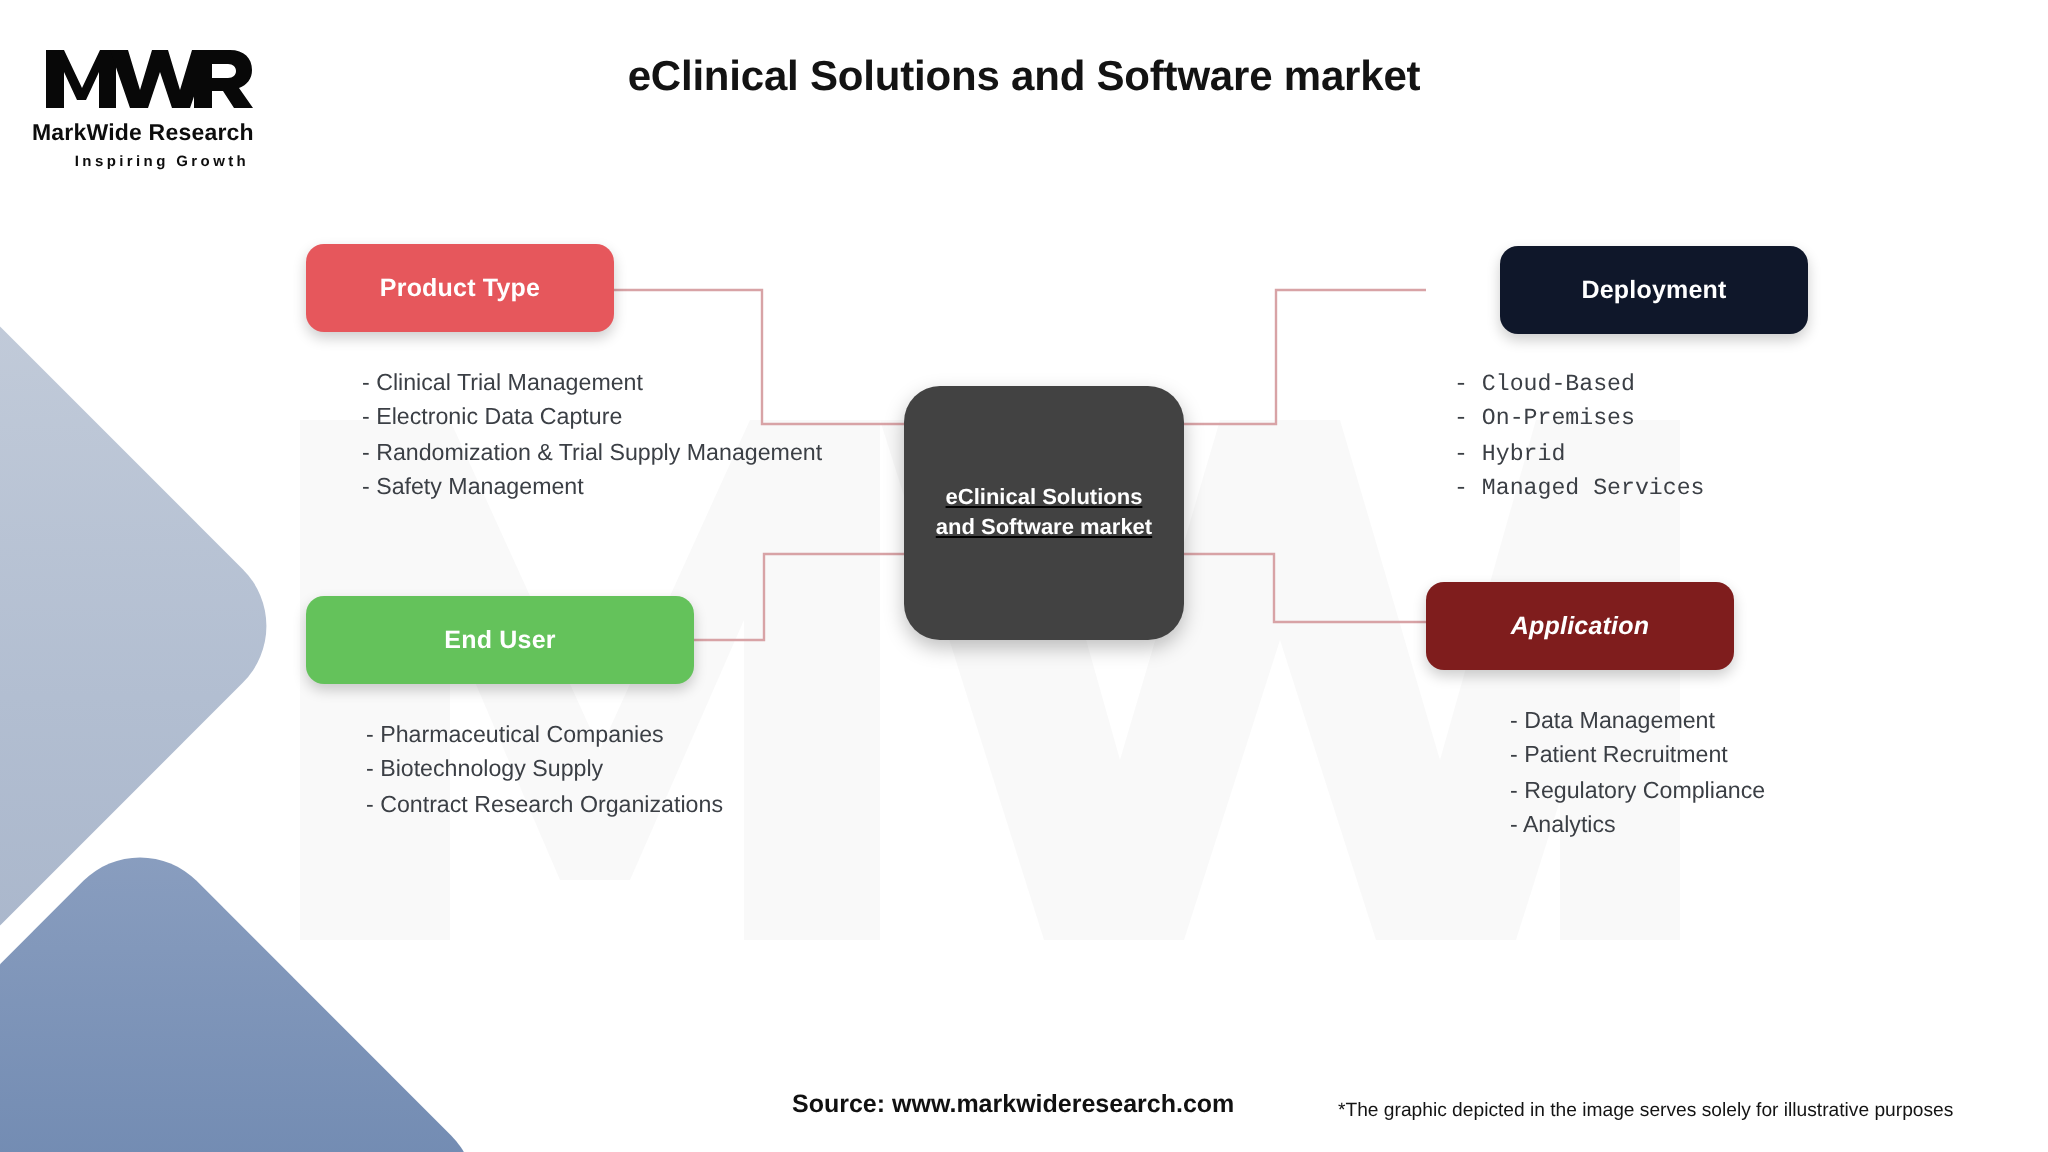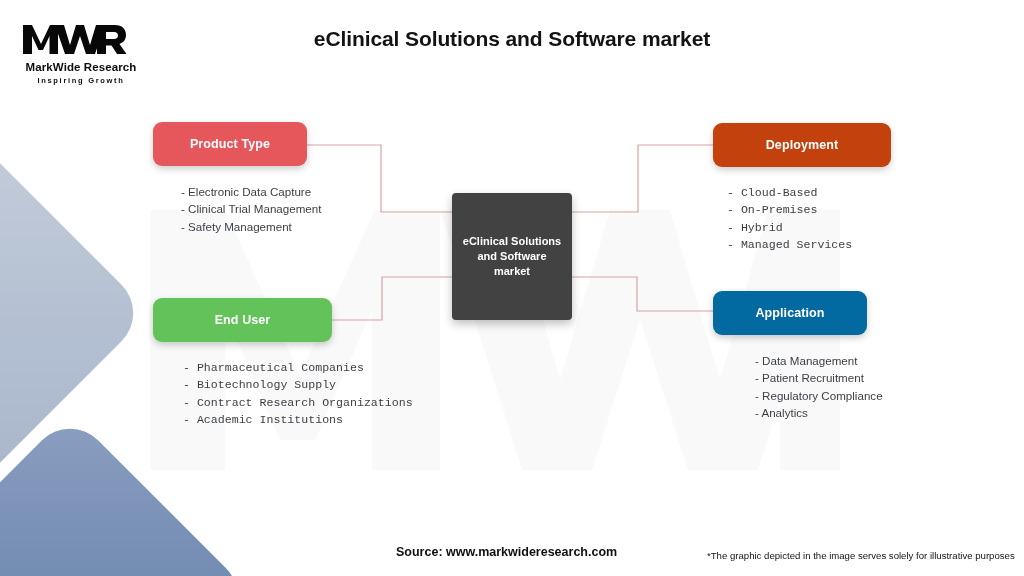--- a/index.html
+++ b/index.html
@@ -32,21 +32,21 @@
     width:760px; height:300px;
     opacity:0.33;
   }
   #watermark svg { width:100%; height:100%; display:block; }
 
   
   #logo { position:absolute; left:16px; top:18px; width:130px; z-index:4; }
   #logo svg { display:block; width:105px; height:42px; margin-left:6px;}
   #logo-wordmark {
     font-size:11.5px; font-weight:bold; color:#0d0d0d; letter-spacing:0.1px;
-    text-align:center; margin-top:1px;
+    text-align:left; margin-top:1px;
   }
   #logo-tagline {
     font-size:7.5px; font-weight:bold; color:#0d0d0d; letter-spacing:1.7px;
     text-align:center; margin-top:3px;
   }
 
   
   #page-title {
     position:absolute; top:27px; left:0; width:1024px;
     text-align:center; font-size:21px; font-weight:bold;
@@ -68,51 +68,52 @@
   .seg-list { margin-top:17px; }
   .seg-list div {
     font-size:11.6px; color:#3b3f45; line-height:17.4px; white-space:nowrap;
   }
 
   #seg-product-type { left:153px; top:122px; }
   #seg-product-type .seg-chip { width:154px; background:#e6575c; }
   #seg-product-type .seg-list { margin-left:28px; }
 
   #seg-deployment { left:713px; top:123px; }
-  #seg-deployment .seg-chip { width:178px; background:#c2410c; }
+  #seg-deployment .seg-chip { width:154px; background:#0f172a;margin-left:37px; }
   #seg-deployment .seg-list { margin-left:14px;font-family:Liberation Mono, monospace; }
 
   #seg-end-user { left:153px; top:298px; }
-  #seg-end-user .seg-chip { width:179px; background:#64c25b; }
-  #seg-end-user .seg-list { margin-left:30px;font-family:Liberation Mono, monospace; }
+  #seg-end-user .seg-chip { width:194px; background:#64c25b; }
+  #seg-end-user .seg-list { margin-left:30px; }
 
   #seg-application { left:713px; top:291px; }
-  #seg-application .seg-chip { width:154px; background:#0369a1; }
+  #seg-application .seg-chip { width:154px; background:#7f1d1d;font-style:italic; }
   #seg-application .seg-list { margin-left:42px; }
 
   
   #center-node {
-    position:absolute; left:452px; top:193px; width:120px; height:127px;
-    background:#424242; border-radius:4px; z-index:3;
+    position:absolute; left:452px; top:193px; width:140px; height:127px;
+    background:#424242; border-radius:18px; z-index:3;
     display:flex; align-items:center; justify-content:center;
     box-shadow:0 4px 10px rgba(0,0,0,0.25);
+    text-decoration:underline;
   }
   #center-node-label {
     color:#ffffff; font-size:11px; font-weight:bold; text-align:center;
     line-height:15px; padding:0 6px; white-space:pre-line;
   }
 
   
   #footer-source {
     position:absolute; left:396px; top:545px; z-index:4;
     font-size:12.5px; font-weight:bold; color:#111111;
   }
   #footer-disclaimer {
     position:absolute; left:669px; top:550px; z-index:4;
-    font-size:9.6px; color:#141414;margin-left:38px;
+    font-size:9.6px; color:#141414;
   }
 </style>
 </head>
 <body>
 
 <div id="decor-layer">
   <div class="decor-shape" id="decor-shape-light"></div>
   <div class="decor-shape" id="decor-shape-dark"></div>
 
   <div id="watermark">
@@ -153,22 +154,23 @@
       <path d="M572 277 L637 277 L637 311 L713 311"></path>
     </g>
   </svg>
 </div>
 
 <div class="seg" id="seg-product-type">
   <div class="seg-chip">
     <span>Product Type</span>
   </div>
   <div class="seg-list">
+    <div>- Clinical Trial Management</div>
     <div>- Electronic Data Capture</div>
-    <div>- Clinical Trial Management</div>
+    <div>- Randomization &amp; Trial Supply Management</div>
     <div>- Safety Management</div>
   </div>
 </div>
 
 <div class="seg" id="seg-deployment">
   <div class="seg-chip">
     <span>Deployment</span>
   </div>
   <div class="seg-list">
     <div>- Cloud-Based</div>
@@ -179,21 +181,20 @@
 </div>
 
 <div class="seg" id="seg-end-user">
   <div class="seg-chip">
     <span>End User</span>
   </div>
   <div class="seg-list">
     <div>- Pharmaceutical Companies</div>
     <div>- Biotechnology Supply</div>
     <div>- Contract Research Organizations</div>
-    <div>- Academic Institutions</div>
   </div>
 </div>
 
 <div class="seg" id="seg-application">
   <div class="seg-chip">
     <span>Application</span>
   </div>
   <div class="seg-list">
     <div>- Data Management</div>
     <div>- Patient Recruitment</div>

